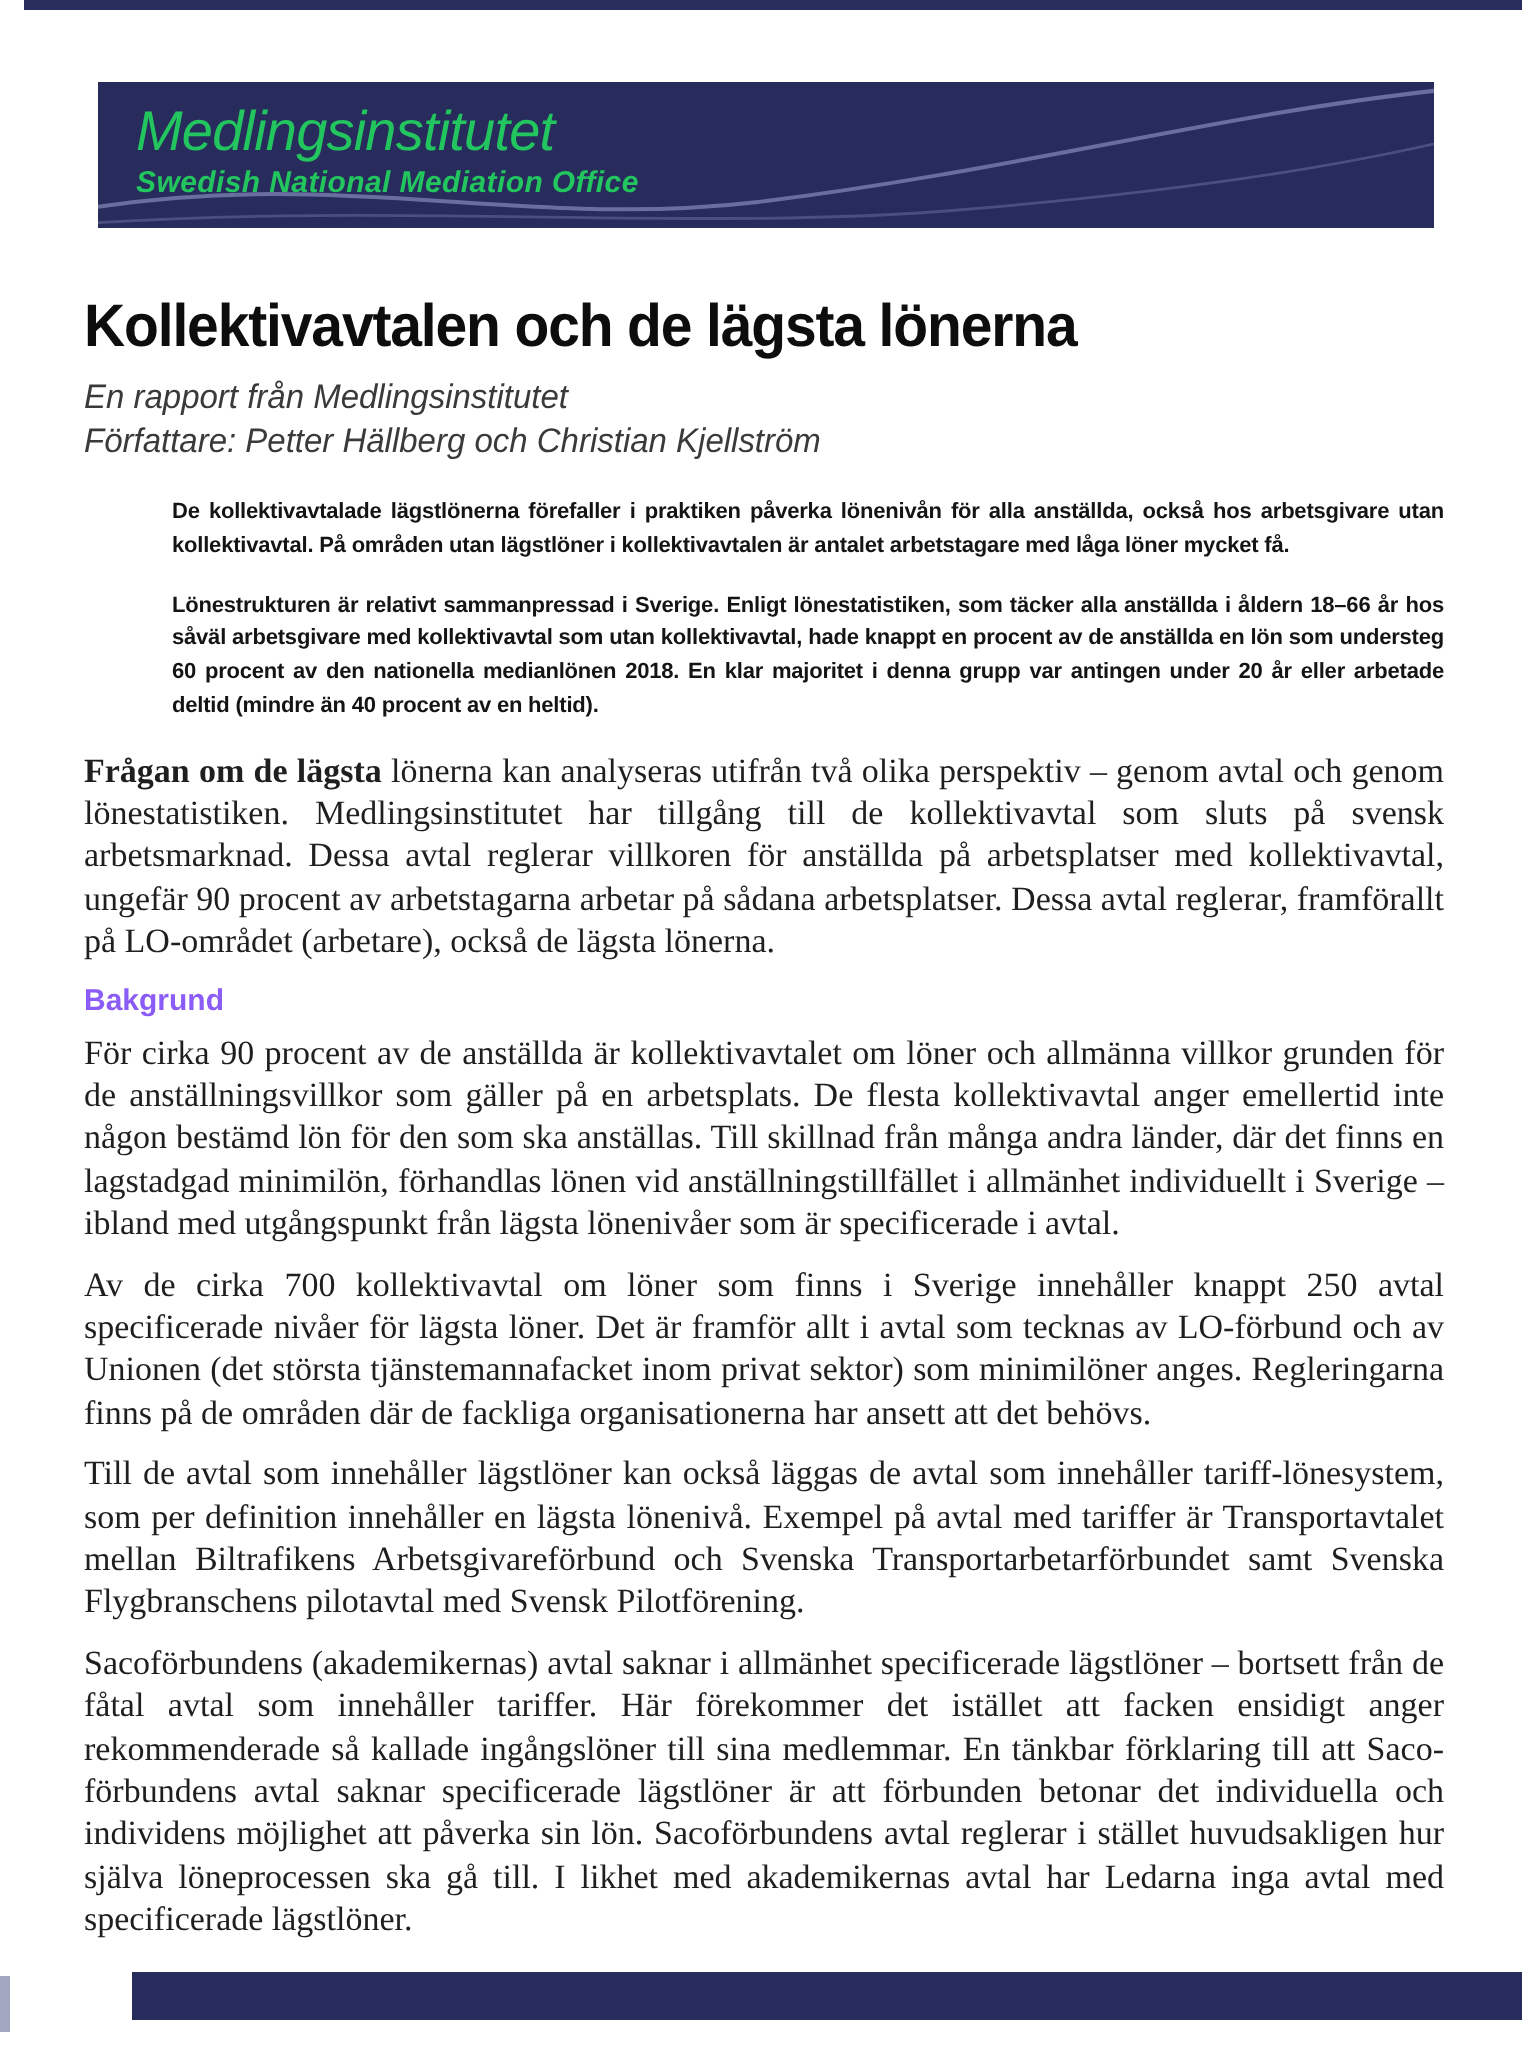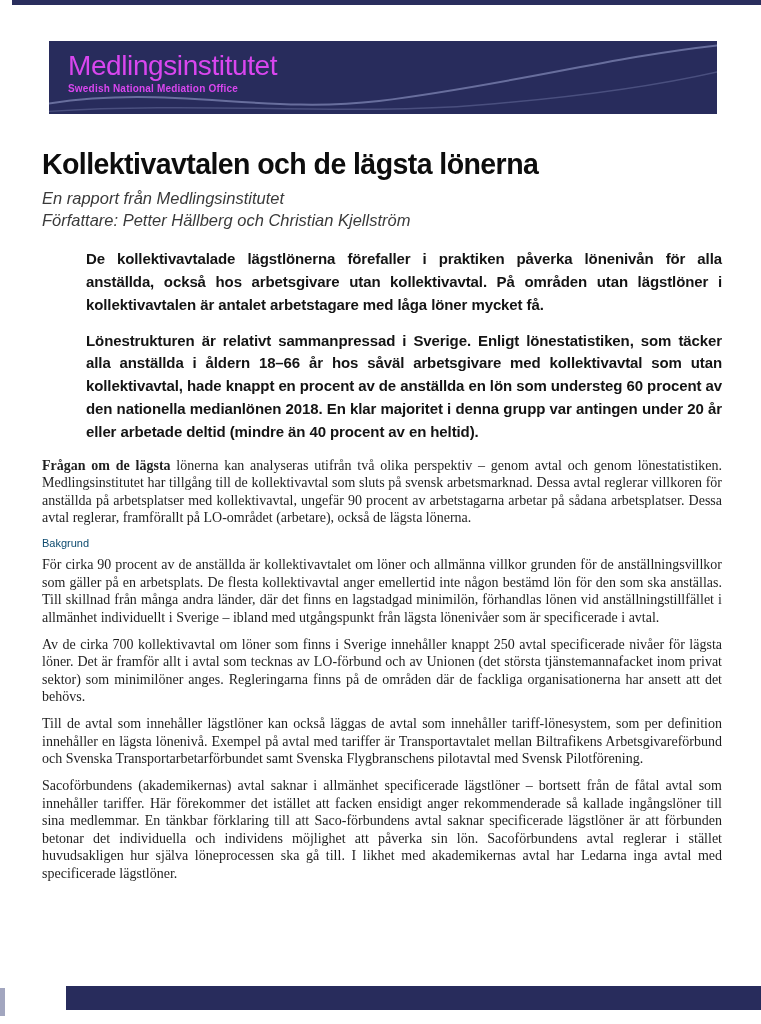--- a/index.html
+++ b/index.html
@@ -8,53 +8,53 @@
     font-family:"Liberation Sans",sans-serif;overflow:hidden;
   }
   
   .top-strip{position:absolute;top:0;left:12px;right:0;height:5px;background:#2a2e5d;}
   .footer-bar{position:absolute;left:66px;top:986px;width:695px;height:24px;background:#282c5c;}
   .edge-mark{position:absolute;left:0;top:988px;width:5px;height:28px;background:#565c8a;opacity:.55;}
 
   
   .banner{
     position:absolute;left:49px;top:41px;width:668px;height:73px;
-    background:#282c5c;color:#d946ef;overflow:hidden;
+    background:#282c5c;color:#22c55e;overflow:hidden;font-style:italic;
   }
   .banner .waves{position:absolute;left:0;top:0;width:100%;height:100%;}
   .logo-block{position:relative;padding:10px 0 0 19px;z-index:2;}
   .logo-title{
     font-size:28px;font-weight:400;letter-spacing:-0.4px;line-height:1.05;
     font-family:"Liberation Sans",sans-serif;
   }
-  .logo-subtitle{font-size:10px;font-weight:bold;margin-top:3px;letter-spacing:.2px;}
+  .logo-subtitle{font-size:15px;font-weight:bold;margin-top:3px;letter-spacing:.2px;}
 
   
   .content{position:absolute;left:42px;top:127px;width:680px;margin-top:20px;}
   .doc-title{
     margin:0 0 7px 0;font-size:30px;font-weight:bold;color:#0d0d0d;
     letter-spacing:-0.6px;transform:scaleX(.95);transform-origin:0 50%;
     white-space:nowrap;font-family:"Liberation Sans",sans-serif;
   }
   .doc-subtitle{
     font-style:italic;font-size:17px;line-height:1.3;color:#3a3a3a;
     transform:scaleX(.97);transform-origin:0 0;
   }
 
   .lede{margin:16px 0 0 44px;width:636px;color:#141414;}
   .lede p{
-    margin:0 0 13px 0;font-weight:bold;font-size:15px;line-height:1.52;
+    margin:0 0 13px 0;font-weight:bold;font-size:11px;line-height:1.52;
     text-align:justify;letter-spacing:-0.1px;
   }
 
   .body-text{margin-top:8px;font-family:"Liberation Serif",serif;color:#1f1f1f;}
-  .body-text p{margin:0 0 9px 0;font-size:14px;line-height:1.26;text-align:justify;}
+  .body-text p{margin:0 0 9px 0;font-size:17px;line-height:1.26;text-align:justify;}
   .section-heading{
-    font-family:"Liberation Sans",sans-serif;font-size:11px;font-weight:normal;
-    color:#0c4a6e;margin:10px 0 7px 0;
+    font-family:"Liberation Sans",sans-serif;font-size:15px;font-weight:bold;
+    color:#8b5cf6;margin:10px 0 7px 0;
   }
   .lead-bold{font-weight:bold;}
 </style>
 </head>
 <body>
 
 <div class="top-strip"></div>
 
 <div class="banner">
   <svg class="waves" viewBox="0 0 668 73" preserveAspectRatio="none">

